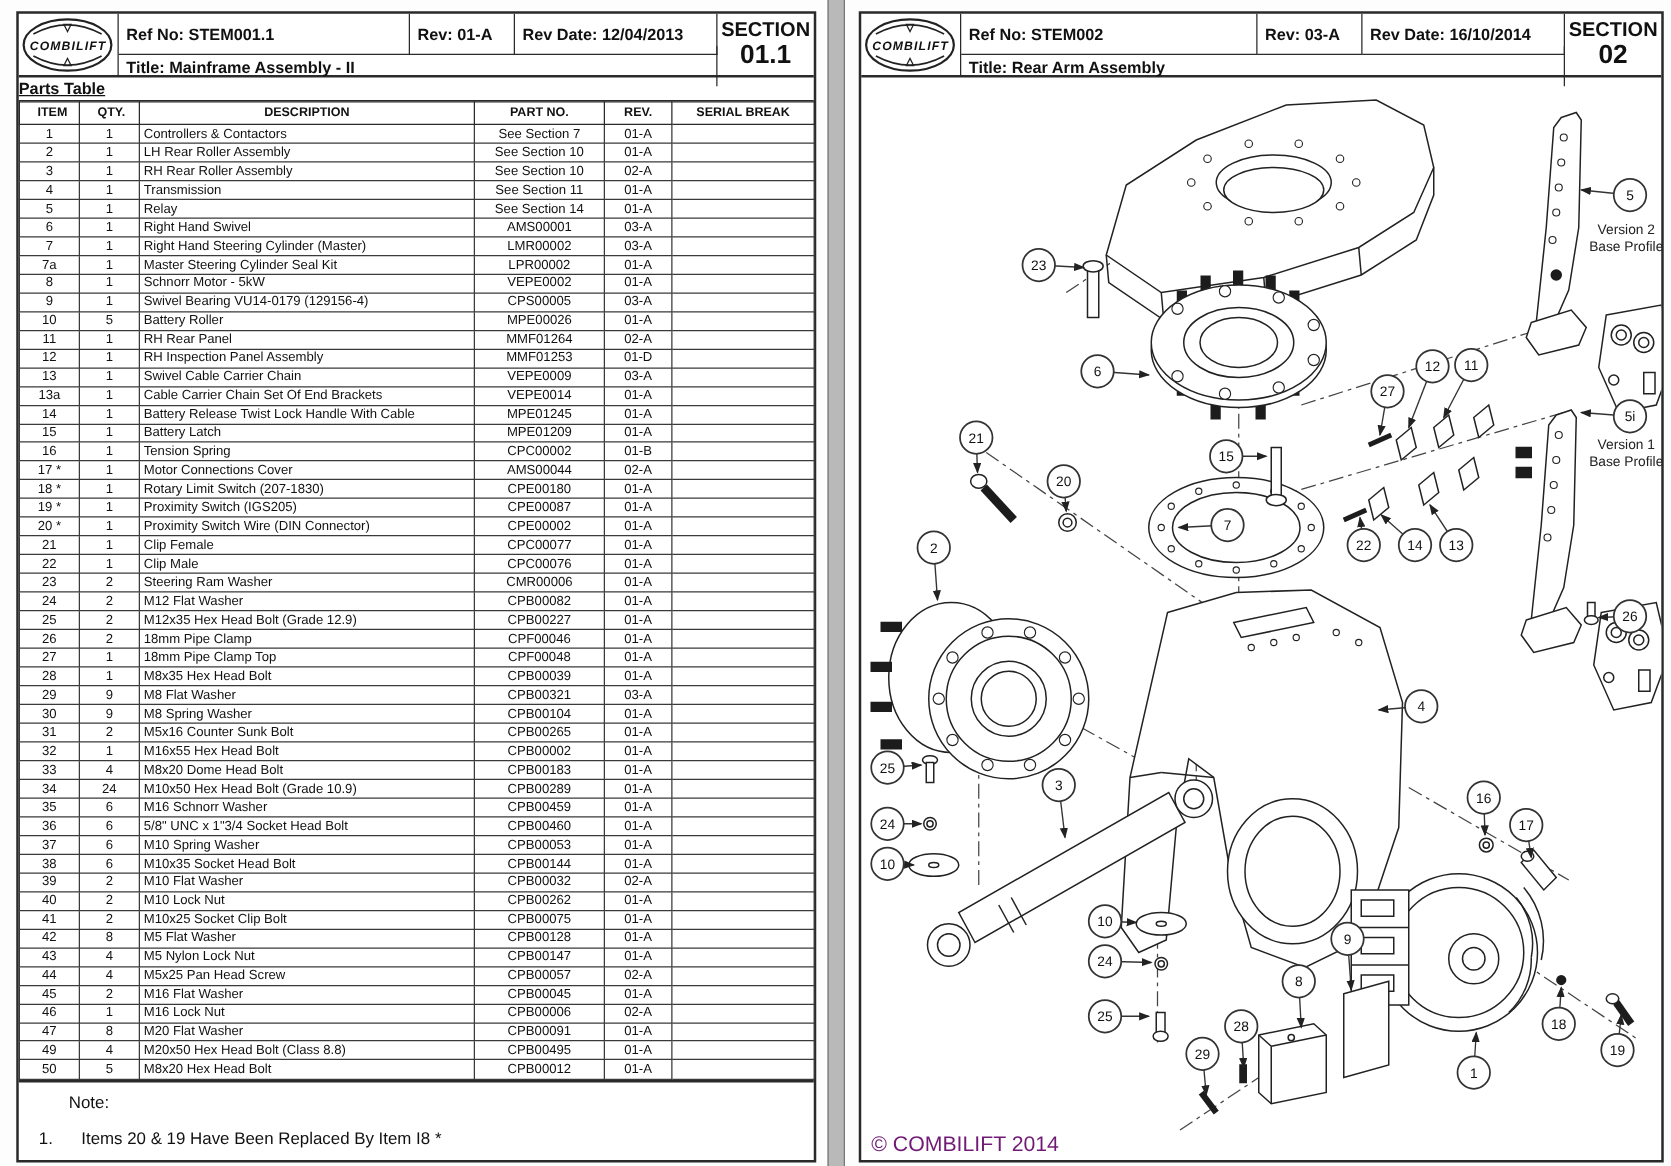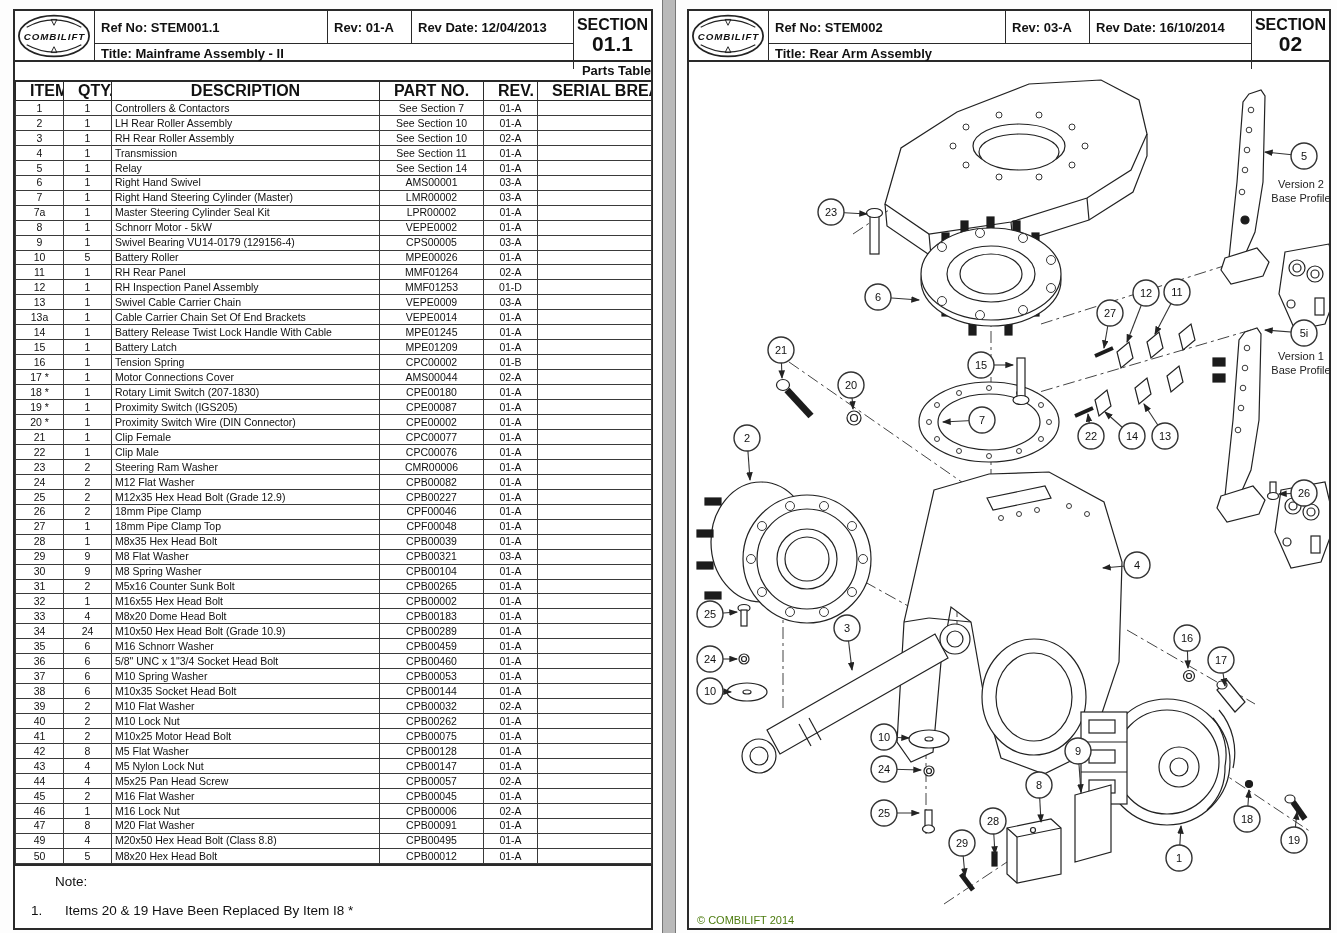--- a/index.html
+++ b/index.html
@@ -13,37 +13,37 @@
   .hdr{display:grid;grid-template-columns:80px 1fr 84px 162px 77px;grid-template-rows:26px 23px;border-bottom:2px solid #2a2a2a;}
   .hdr .cell{border-right:1.5px solid #2a2a2a;box-sizing:border-box;display:flex;align-items:center;
              padding:16px 6px;font-weight:bold;font-size:13px;white-space:nowrap;overflow:hidden;}
   .hdr .logo-cell{grid-row:1/3;justify-content:flex-start;padding:0;}
   .hdr .bb{border-bottom:1.5px solid #2a2a2a;}
   .hdr .title-cell{grid-column:2/5;}
   .hdr .section-cell{grid-row:1/3;grid-column:5;border-right:none;flex-direction:column;justify-content:center;padding:0;}
   .hdr .section-word{font-size:16px;font-weight:bold;line-height:1.1;}
   .hdr .section-num{font-size:21px;font-weight:bold;line-height:1.05;}
   
-  .parts-title{height:18px;border-bottom:1.5px solid #2a2a2a;text-align:right;font-weight:bold;font-size:13px;line-height:18px;}
+  .parts-title{height:18px;border-bottom:1.5px solid #2a2a2a;text-align:left;font-weight:bold;font-size:13px;line-height:18px;text-decoration:underline;}
   table.parts{width:100%;border-collapse:collapse;table-layout:fixed;height:783px;}
-  table.parts th{border:1.2px solid #2a2a2a;font-size:16px;font-weight:bold;height:17px;padding:0 14px;white-space:nowrap;overflow:hidden;}
+  table.parts th{border:1.2px solid #2a2a2a;font-size:10px;font-weight:bold;height:17px;padding:0 14px;white-space:nowrap;overflow:hidden;}
   table.parts td{border:1px solid #3a3a3a;font-size:10.5px;padding:0 3px;white-space:nowrap;overflow:hidden;line-height:1;}
   table.parts td.c0,table.parts td.c1,table.parts td.c3,table.parts td.c4{text-align:center;}
   table.parts td.c2{text-align:left;}
   
   .note-box{border-top:2px solid #2a2a2a;height:46px;box-sizing:border-box;padding:8px 0 0 40px;font-size:13.5px;}
   .note-item{margin-top:14px;padding-left:0;}
   .note-item .num{display:inline-block;width:34px;margin-left:-24px;}
   
   .drawing{position:relative;width:100%;height:868px;}
   .drawing svg.exploded{position:absolute;left:0;top:0;}
   .anno{position:absolute;font-size:11px;text-align:center;white-space:pre-line;line-height:1.25;color:#222;}
   .anno.v2{left:574px;top:116px;width:76px;}
   .anno.v1{left:574px;top:288px;width:76px;}
-  .copyright{position:absolute;left:8px;bottom:4px;font-size:11px;color:#4d7c0f;}
+  .copyright{position:absolute;left:8px;bottom:4px;font-size:17px;color:#701a75;}
   
   .lines line{stroke:#333;stroke-width:1.1;}
   #balloon-group circle{fill:#fff;stroke:#333;stroke-width:1.4;}
   #balloon-group text{font-family:"Liberation Sans",sans-serif;font-size:11px;fill:#111;text-anchor:middle;}
   .part{fill:#fff;stroke:#222;stroke-width:1.2;}
   .part-thin{fill:#fff;stroke:#222;stroke-width:0.9;}
   .dark{fill:#1c1c1c;stroke:#1c1c1c;}
   .cdash{stroke:#444;stroke-width:1;fill:none;stroke-dasharray:12 4 3 4;}
   .logo-svg text{font-family:"Liberation Sans",sans-serif;font-weight:bold;font-style:italic;font-size:10px;fill:#111;text-anchor:middle;}
 </style>
@@ -426,21 +426,21 @@
           <td class="c0">40</td>
           <td class="c1">2</td>
           <td class="c2">M10 Lock Nut</td>
           <td class="c3">CPB00262</td>
           <td class="c4">01-A</td>
           <td class="c5"></td>
         </tr>
         <tr>
           <td class="c0">41</td>
           <td class="c1">2</td>
-          <td class="c2">M10x25 Motor Head Bolt</td>
+          <td class="c2">M10x25 Socket Clip Bolt</td>
           <td class="c3">CPB00075</td>
           <td class="c4">01-A</td>
           <td class="c5"></td>
         </tr>
         <tr>
           <td class="c0">42</td>
           <td class="c1">8</td>
           <td class="c2">M5 Flat Washer</td>
           <td class="c3">CPB00128</td>
           <td class="c4">01-A</td>

